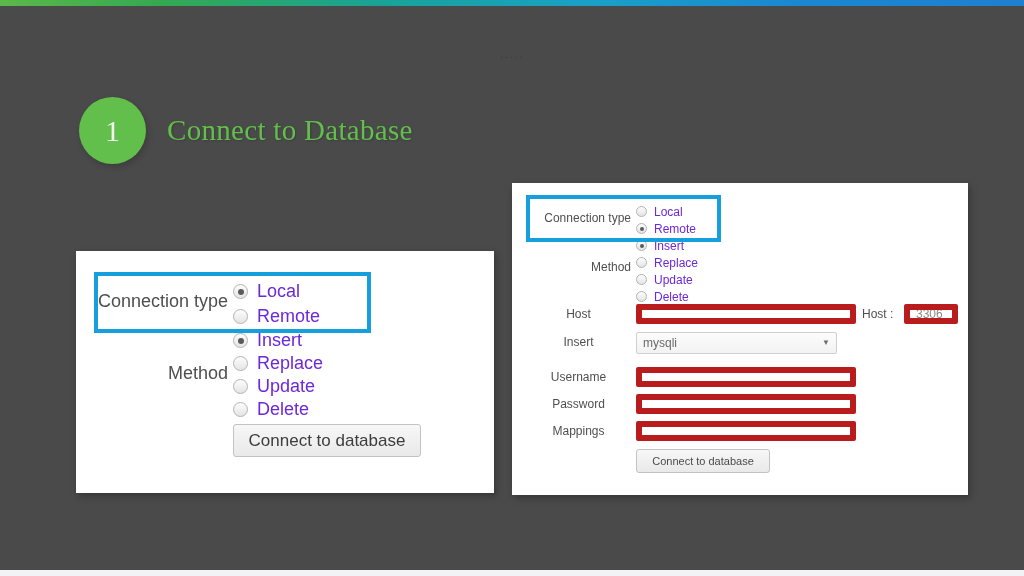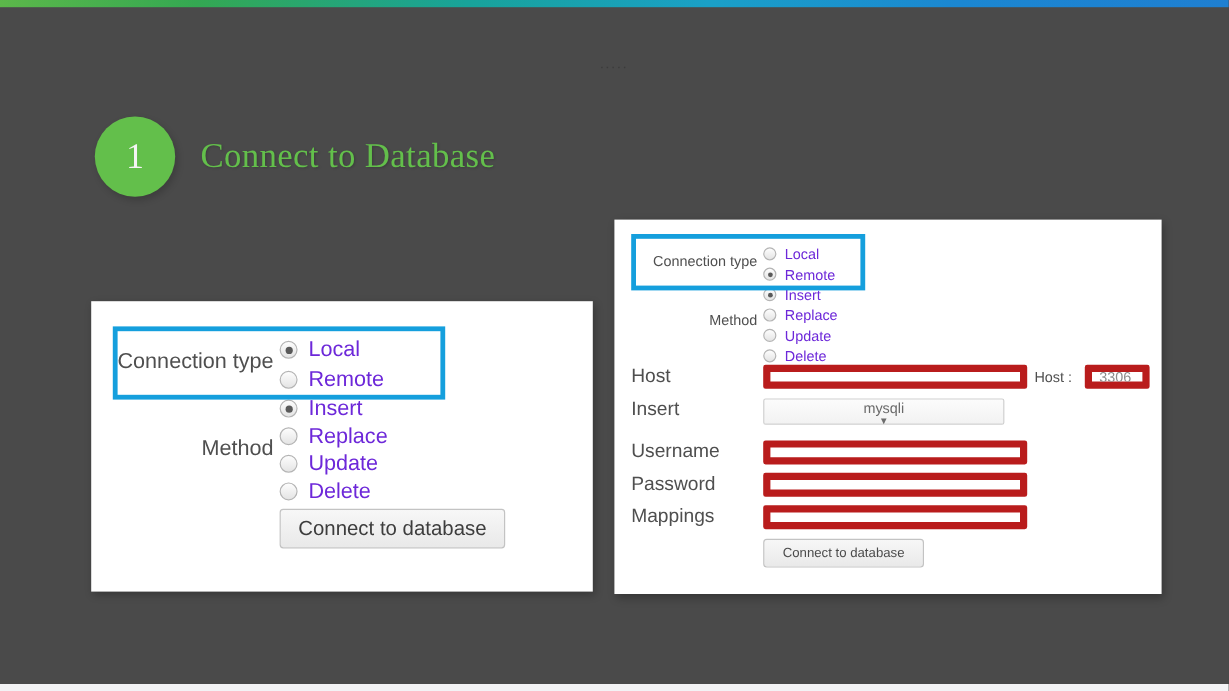--- a/index.html
+++ b/index.html
@@ -163,21 +163,20 @@
   }
   .selectbox {
     box-sizing: border-box;
     border: 1px solid #cfcfcf;
     border-radius: 2px;
     background: linear-gradient(to bottom, #fcfcfc 0%, #f2f2f2 100%);
     color: #6a6a6a;
     display: flex;
     align-items: center;
     justify-content: space-between;
-    flex-direction: column;
   }
   .caret {
     font-size: 8px;
     color: #6d6d6d;
     line-height: 1;
   }
 
   
   .highlight-box {
     position: absolute;
@@ -262,23 +261,23 @@
   #card-remote .row-host { position: absolute; left: 0; top: 121px; width: 456px; }
   #card-remote .row-driver { position: absolute; left: 0; top: 149px; width: 456px; }
   #card-remote .row-username { position: absolute; left: 0; top: 184px; width: 456px; }
   #card-remote .row-password { position: absolute; left: 0; top: 211px; width: 456px; }
   #card-remote .row-database { position: absolute; left: 0; top: 238px; width: 456px; }
 
   #card-remote .row-label {
     position: absolute;
     left: 14px;
     width: 105px;
-    font-size: 16px;
+    font-size: 12px;
     color: #4f4f4f;
-    text-align: left;
+    text-align: center;
     line-height: 20px;
   }
   #card-remote .field-main {
     position: absolute;
     left: 124px;
     width: 220px;
     height: 20px;
   }
   #card-remote #port-label {
     position: absolute;

